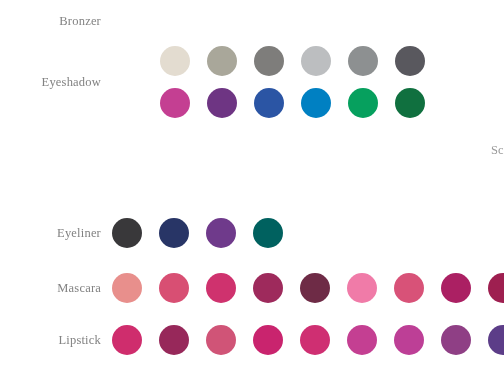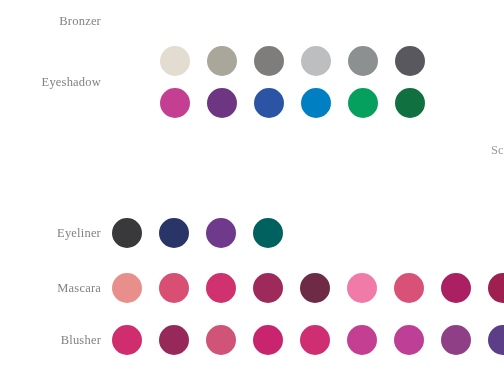--- a/index.html
+++ b/index.html
@@ -141,21 +141,21 @@
           <div class="swatch" title="Blusher #6e2b46" style="background: rgb(110, 43, 70); width: 30px; height: 30px; left: 199px;"></div>
           <div class="swatch" title="Blusher #f07ba8" style="background: rgb(240, 123, 168); width: 30px; height: 30px; left: 246px;"></div>
           <div class="swatch" title="Blusher #d85278" style="background: rgb(216, 82, 120); width: 30px; height: 30px; left: 293px;"></div>
           <div class="swatch" title="Blusher #ab2063" style="background: rgb(171, 32, 99); width: 30px; height: 30px; left: 340px;"></div>
           <div class="swatch" title="Blusher #9e1f50" style="background: rgb(158, 31, 80); width: 30px; height: 30px; left: 387px;"></div>
         </div>
     </div>
   </div>
 
   <div class="row" style="top:321px;height:38px;">
-    <div class="row-label">Blusher</div>
+    <div class="row-label">Lipstick</div>
     <div class="swatch-area">
       <div class="swatch-line">
           <div class="swatch" title="Lipstick #cf2d6d" style="background: rgb(207, 45, 109); width: 30px; height: 30px; left: 11px;"></div>
           <div class="swatch" title="Lipstick #97285a" style="background: rgb(151, 40, 90); width: 30px; height: 30px; left: 58px;"></div>
           <div class="swatch" title="Lipstick #d05477" style="background: rgb(208, 84, 119); width: 30px; height: 30px; left: 105px;"></div>
           <div class="swatch" title="Lipstick #c9246e" style="background: rgb(201, 36, 110); width: 30px; height: 30px; left: 152px;"></div>
           <div class="swatch" title="Lipstick #cf2f72" style="background: rgb(207, 47, 114); width: 30px; height: 30px; left: 199px;"></div>
           <div class="swatch" title="Lipstick #c43f92" style="background: rgb(196, 63, 146); width: 30px; height: 30px; left: 246px;"></div>
           <div class="swatch" title="Lipstick #bd3f96" style="background: rgb(189, 63, 150); width: 30px; height: 30px; left: 293px;"></div>
           <div class="swatch" title="Lipstick #8f3f85" style="background: rgb(143, 63, 133); width: 30px; height: 30px; left: 340px;"></div>

